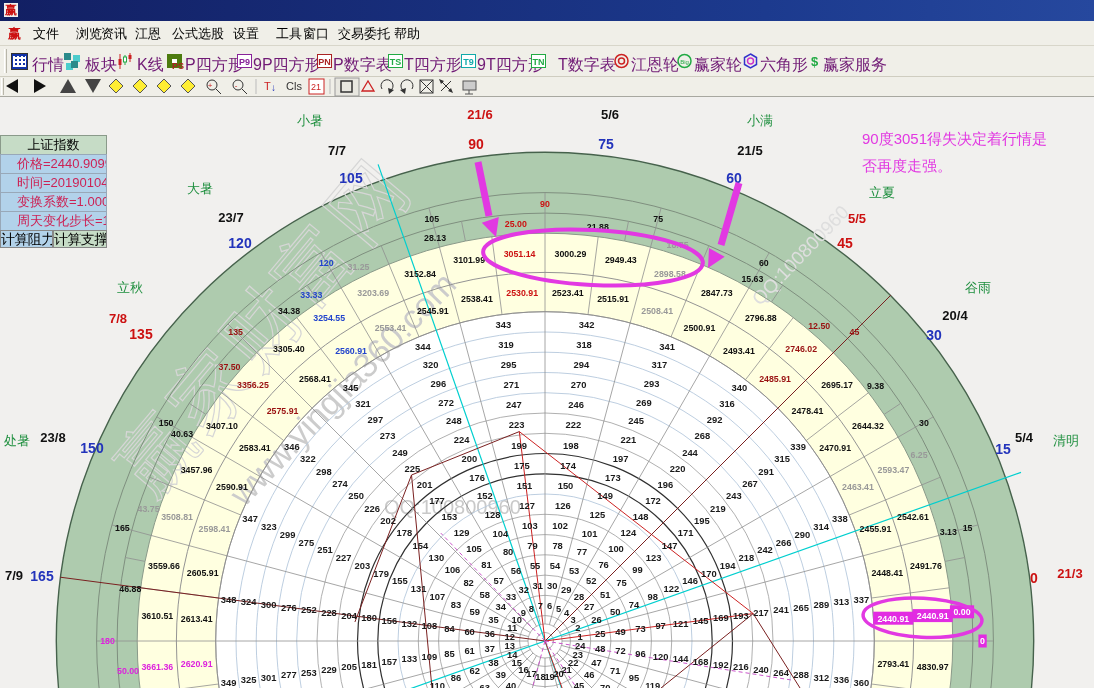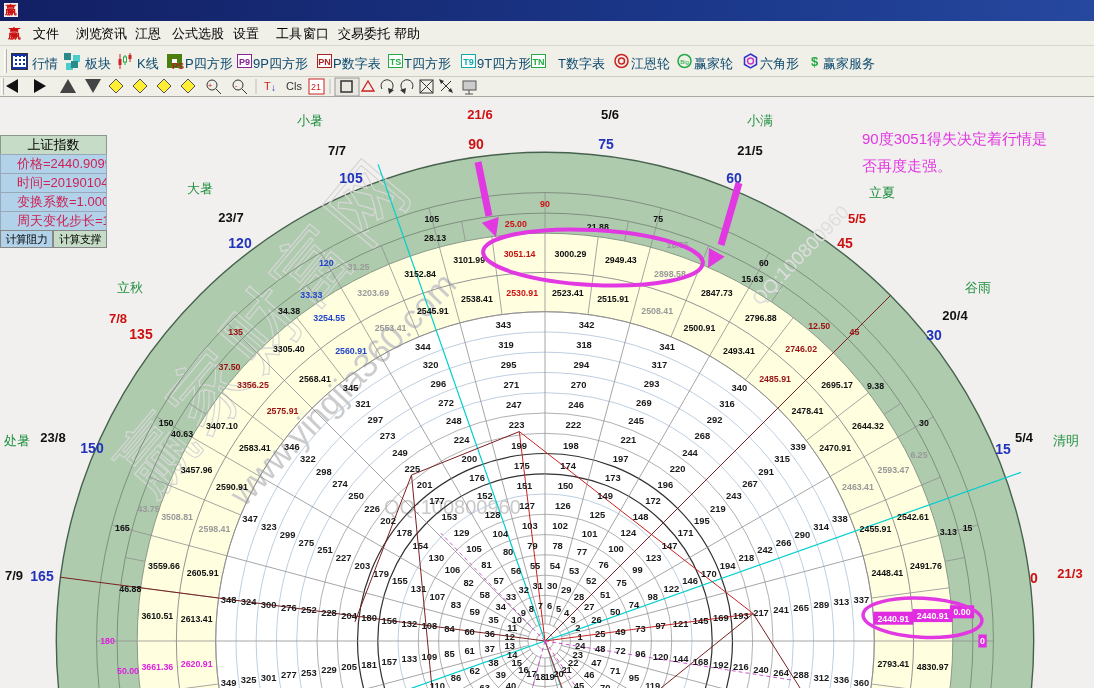--- a/index.html
+++ b/index.html
@@ -4,29 +4,29 @@
 body { width:1094px; height:688px; overflow:hidden; position:relative;
        font-family:"Liberation Sans",sans-serif; background:#f1f0ee; }
 .abs { position:absolute; }
 #title { left:0; top:0; width:1094px; height:21px; background:linear-gradient(90deg,#121f63,#1c3a8e 70%,#26489e);
          color:#fff; font-size:12px; font-weight:bold; line-height:21px; }
 #menu { left:0; top:21px; width:1094px; height:25px; background:#f0efe8; border-bottom:1px solid #d8d6ca; }
 #tb1 { left:0; top:46px; width:1094px; height:31px; background:#f0efe8; border-bottom:1px solid #cfcdc0; }
 #tb2 { left:0; top:77px; width:1094px; height:20px; background:#f0efe8; border-bottom:1px solid #a8a8a0; }
 .mi { position:absolute; top:4px; font-size:13px; color:#000; }
 .t1i { position:absolute; top:7px; height:17px; }
-.t1t { position:absolute; top:9px; font-size:13px; color:#0c4a6e; }
+.t1t { position:absolute; top:9px; font-size:16px; color:#701a75; }
 .lbox { position:absolute; top:8px; width:15px; height:14px; font-size:9px; font-weight:bold; text-align:center;
         line-height:14px; background:#fff; }
 #panel { left:0; top:101px; width:107px; font-size:13px;margin-top:34px; }
 #panel .hd { height:19px; background:#c6dcc6; border:1px solid #8a9a8a; border-bottom:none; text-align:center; line-height:18px; color:#000; }
 #panel .rw { height:19px; background:#b2d2ea; border:1px solid #98a8b8; border-bottom:none; color:#cc2255;
              line-height:18px; padding-left:16px; white-space:nowrap; overflow:hidden; }
 #panel .bt { height:18px; display:inline-block; line-height:17px; text-align:center; color:#000;
-             border:1px solid #888; font-size:11px; letter-spacing:-0.6px; white-space:nowrap; overflow:hidden; vertical-align:top; }
+             border:1px solid #888; font-size:14px; letter-spacing:-0.6px; white-space:nowrap; overflow:hidden; vertical-align:top; }
 </style></head><body>
 <div id="title" class="abs">
     <span style="position:absolute;left:4px;top:3px;width:14px;height:14px;background:#f1f0ee;color:#cc1111;font-size:12px;line-height:14px;text-align:center;font-weight:bold">赢</span>
   </div>
 <div id="menu" class="abs">
 <span class="mi" style="left:8px;color:#cc1111;font-weight:bold">赢</span>
 <span class="mi" style="left:33px">文件</span>
     <span class="mi" style="left:76px">浏览</span>
 <span class="mi" style="left:101px">资讯</span>
     <span class="mi" style="left:135px">江恩</span>

